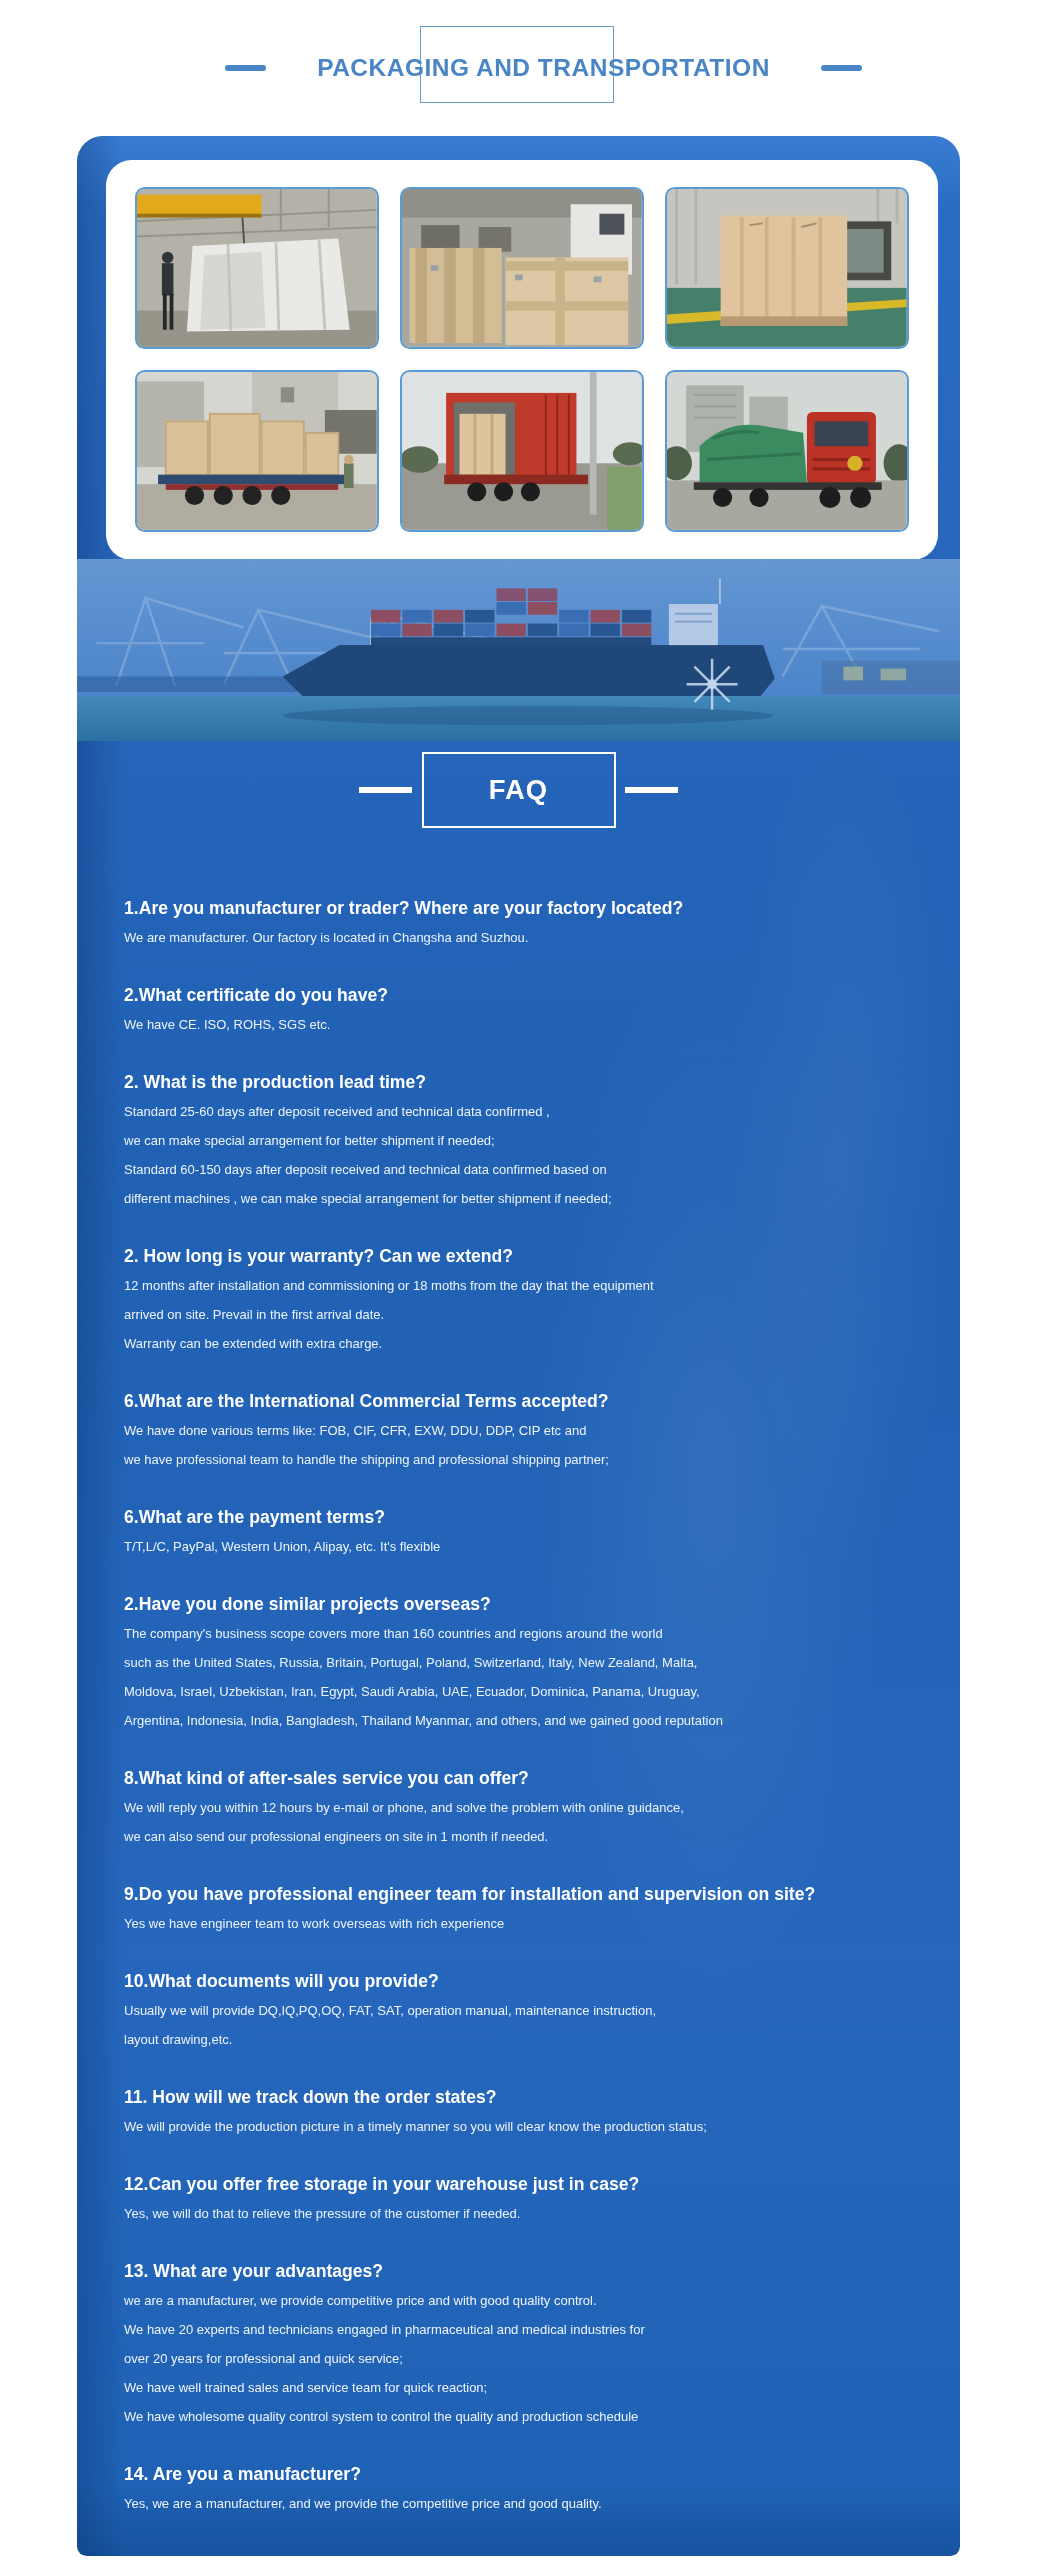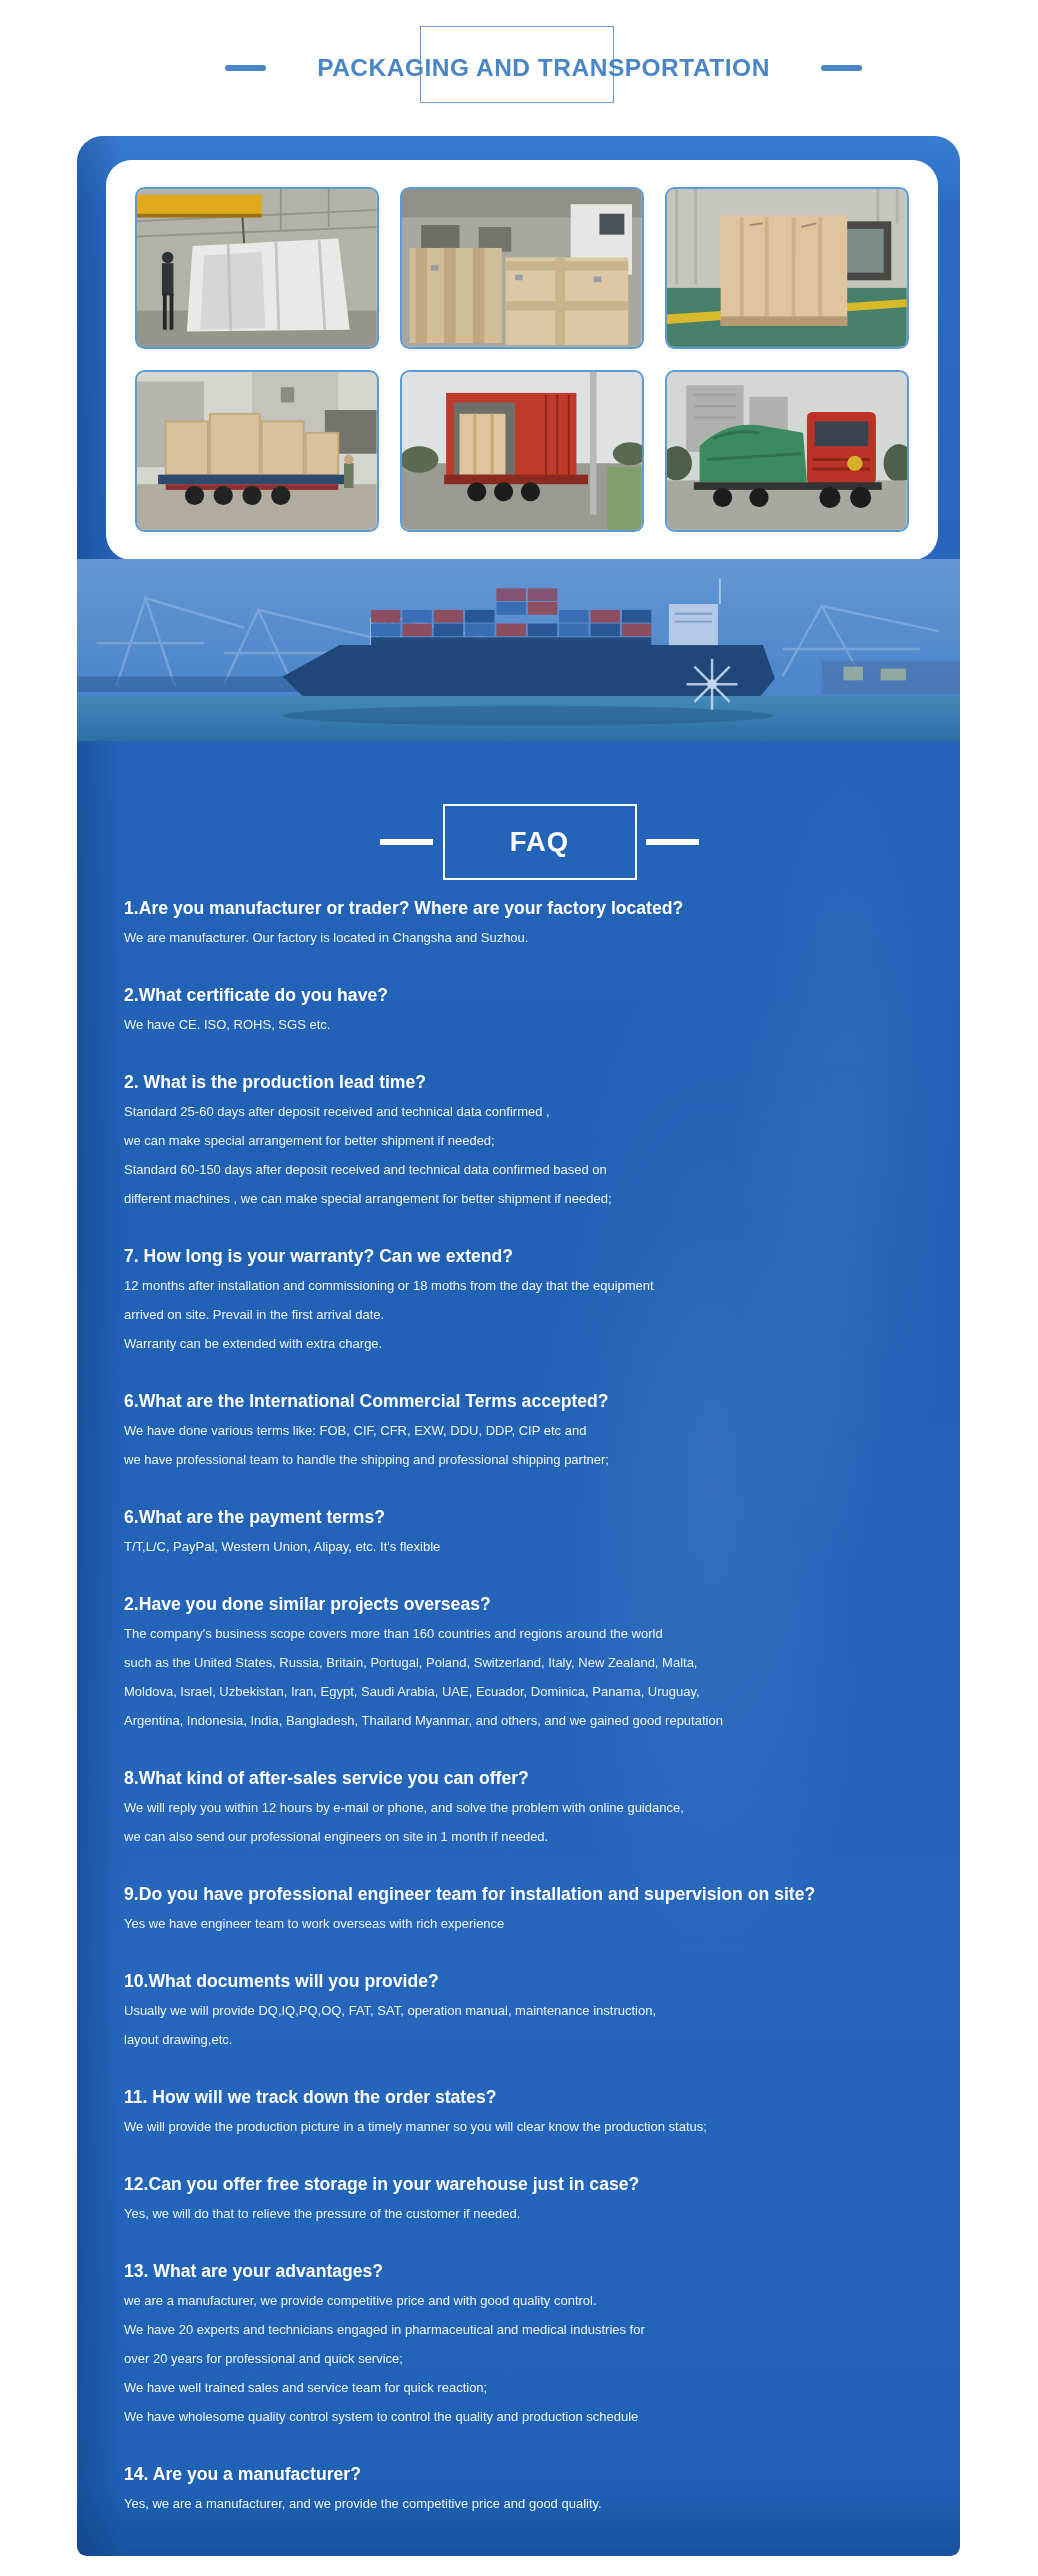--- a/index.html
+++ b/index.html
@@ -28,22 +28,22 @@
   .card{position:absolute;left:29px;top:23.5px;width:832px;height:400px;background:#ffffff;
         border-radius:25.5px;padding:27.4px 29px;box-sizing:border-box;}
   .grid{display:grid;grid-template-columns:repeat(3,1fr);grid-template-rows:1fr 1fr;
         gap:21.6px;width:100%;height:100%;}
   .photo{border:2.9px solid #5b9bd5;border-radius:9.8px;overflow:hidden;margin:0;background:#cfcfca;}
   .photo svg{display:block;width:100%;height:100%;}
   
   .ship{position:absolute;left:0;top:423px;width:883px;height:182px;}
   .ship svg{display:block;width:100%;height:100%;}
   
-  .faq-header{position:absolute;top:668px;left:0;width:100%;height:76px;
-              display:flex;align-items:center;justify-content:center;gap:9.8px;padding-left:21px;}
+  .faq-header{position:absolute;top:616px;left:0;width:100%;height:76px;
+              display:flex;align-items:center;justify-content:center;gap:9.8px;}
   .f-dash{width:53px;height:6.9px;background:#ffffff;flex:0 0 auto;}
   .f-box{width:194px;height:76px;border:2px solid #ffffff;box-sizing:border-box;
          display:flex;align-items:center;justify-content:center;}
   .f-title{font-size:27.4px;font-weight:bold;color:#ffffff;letter-spacing:1px;}
   
   .faq-list{position:absolute;top:758px;left:36px;width:831px;}
   .faq-item{margin-bottom:29px;margin-left:11px;}
   .faq-q{color:#ffffff;font-weight:bold;font-size:17.6px;line-height:29px;}
   .faq-a{color:#eef4fc;font-size:13px;line-height:29px;white-space:pre-line;}
 </style>
@@ -352,21 +352,21 @@
 
       <div class="faq-item">
         <div class="faq-q">2. What is the production lead time?</div>
         <div class="faq-a">Standard 25-60 days after deposit received and technical data confirmed ,
 we can make special arrangement for better shipment if needed;
 Standard 60-150 days after deposit received and technical data confirmed based on
 different machines , we can make special arrangement for better shipment if needed;</div>
       </div>
 
       <div class="faq-item">
-        <div class="faq-q">7. How long is your warranty? Can we extend?</div>
+        <div class="faq-q">2. How long is your warranty? Can we extend?</div>
         <div class="faq-a">12 months after installation and commissioning or 18 moths from the day that the equipment
 arrived on site. Prevail in the first arrival date.
 Warranty can be extended with extra charge.</div>
       </div>
 
       <div class="faq-item">
         <div class="faq-q">6.What are the International Commercial Terms accepted?</div>
         <div class="faq-a">We have done various terms like: FOB, CIF, CFR, EXW, DDU, DDP, CIP etc and
 we have professional team to handle the shipping and professional shipping partner;</div>
       </div>

